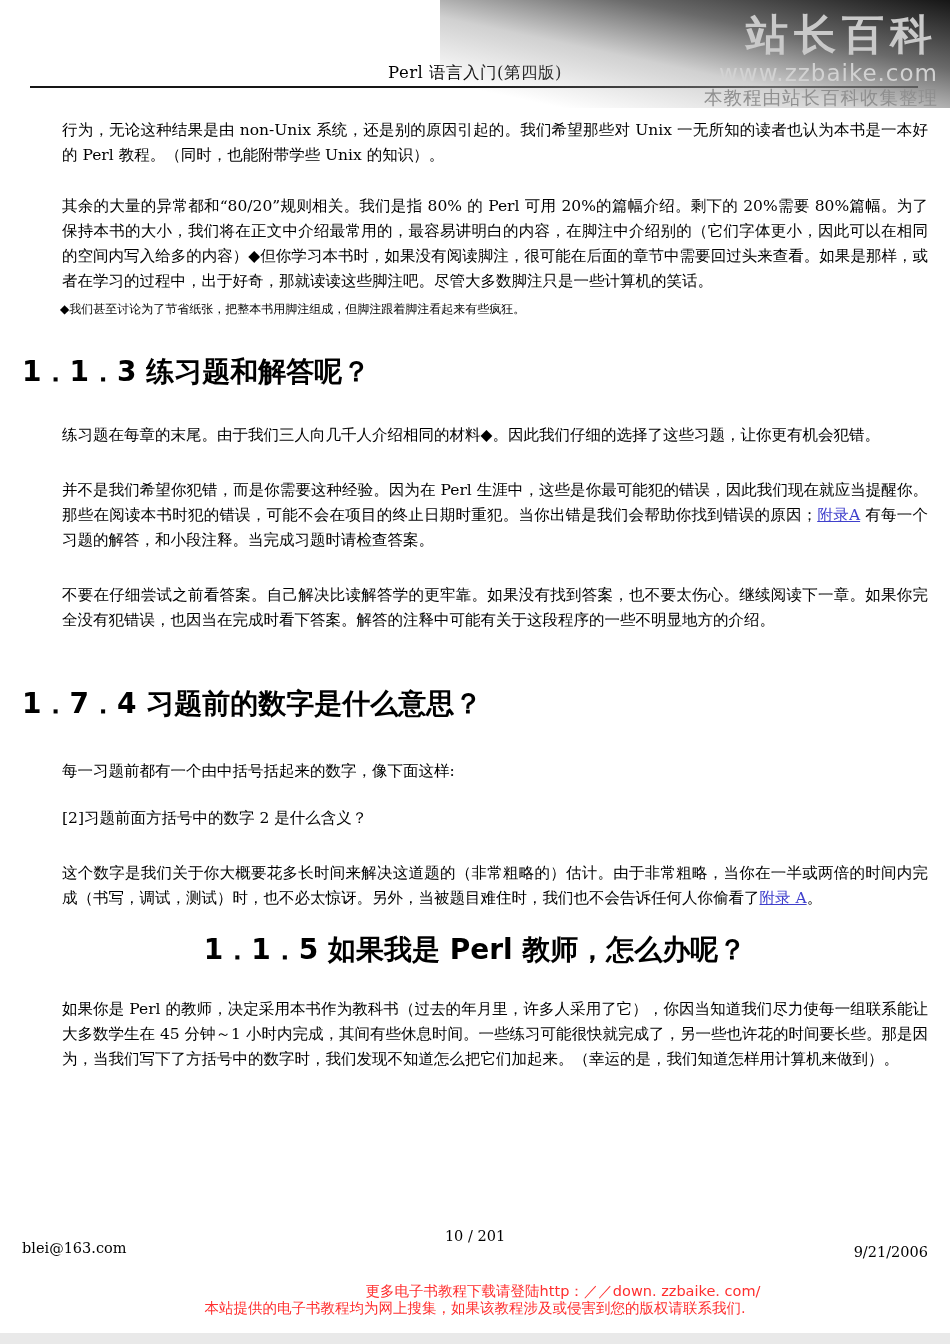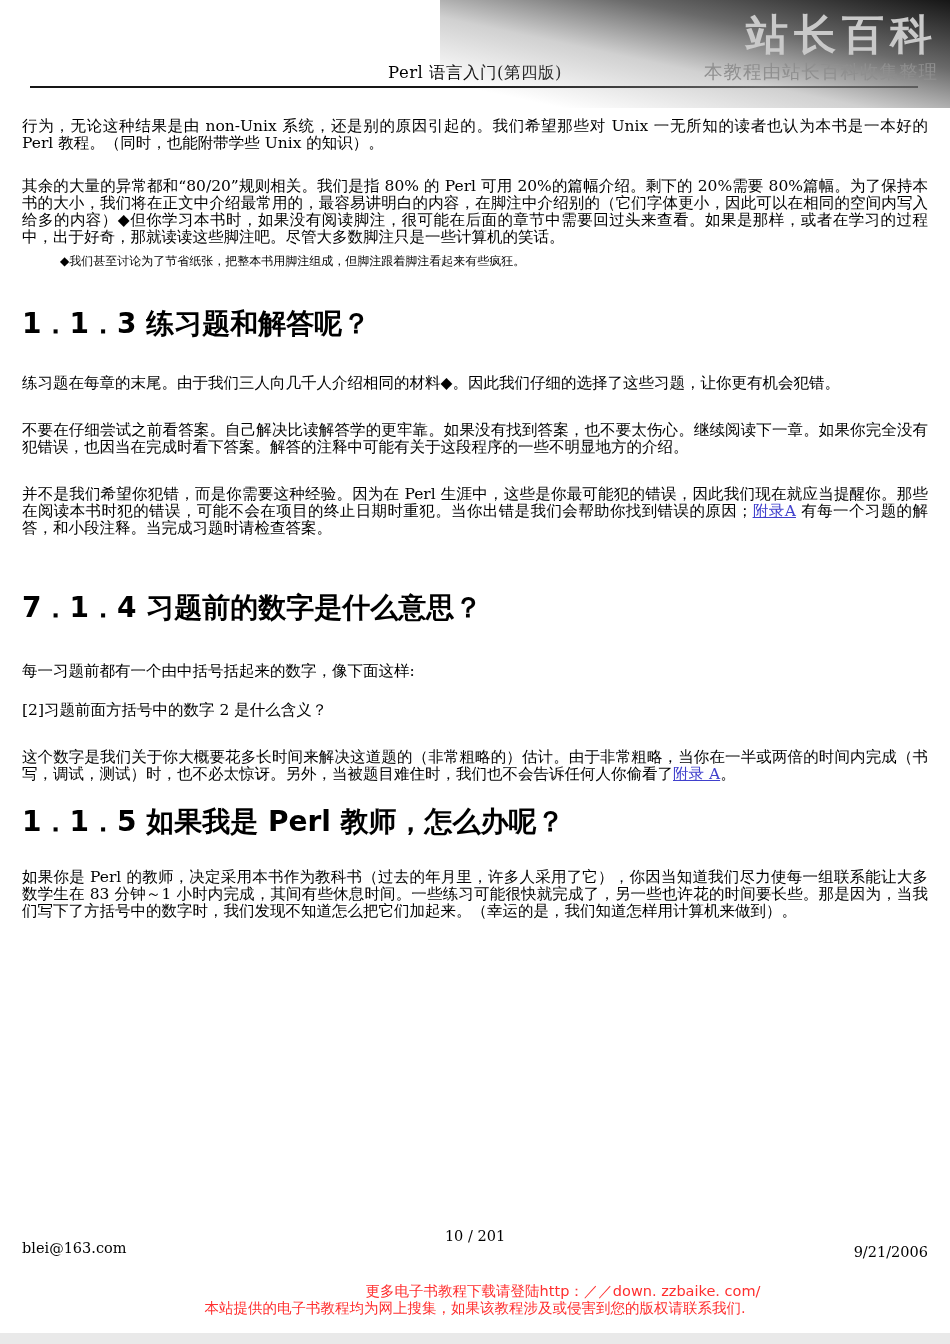--- a/index.html
+++ b/index.html
@@ -35,32 +35,32 @@
   }
   .wm-tagline {
     font-family:"DejaVu Sans", sans-serif; font-weight:normal;
     font-size:18.5px; line-height:24px; color:#8f8f8f; letter-spacing:1px;
   }
   
   .content {
     position:absolute; left:22px; right:22px; top:112px;
     font-size:15.5px; text-align:justify; word-wrap:break-word;
   }
-  .body-p { line-height:17px; }
+  .body-p { line-height:25px;margin-left:40px; }
   .footnote { font-size:12px; line-height:15px; padding-left:38px; text-align:left; }
   .h {
     font-family:"DejaVu Sans", sans-serif; font-weight:bold;
     font-size:28px; line-height:26px; text-align:left;
   }
   .doclink { color:#4040cc; text-decoration:underline; cursor:pointer; }
   .p1{margin-top:6px;} .p2{margin-top:26px;} .fn1{margin-top:8px;}
   .h113{margin-top:42px;} .p3{margin-top:38px;} .fn2{margin-top:26px;}
   .p4{margin-top:30px;} .p5{margin-top:30px;} .h114{margin-top:58px;}
   .p6{margin-top:42px;} .p7{margin-top:22px;} .p8{margin-top:30px;}
-  .h115{margin-top:26px;} .p9{margin-top:34px;}
+  .h115{margin-top:26px;text-align:center;} .p9{margin-top:34px;}
   
   .pagefooter {
     position:absolute; top:1228px; left:22px; right:22px; height:20px;
     font-size:14.5px;
   }
   .pf-left  { position:absolute; left:0; top:12px; }
   .pf-center{ position:absolute; left:0; right:0; top:0; text-align:center; }
   .pf-right { position:absolute; right:0; top:16px; }
   .notice {
     position:absolute; top:1283px; left:0; right:0; text-align:center;
@@ -75,40 +75,41 @@
 </head>
 <body>
 
 <div class="page">
 
   <div class="hdr-title">Perl 语言入门(第四版)</div>
   <div class="hdr-rule"></div>
 
   <div class="watermark">
     <div class="wm-logo">站长百科</div>
+    <div class="wm-url">www.zzbaike.com</div>
     <div class="wm-tagline">本教程由站长百科收集整理</div>
   </div>
 
   <div class="content">
     <p class="body-p p1">行为，无论这种结果是由 non-Unix 系统，还是别的原因引起的。我们希望那些对 Unix 一无所知的读者也认为本书是一本好的 Perl 教程。（同时，也能附带学些 Unix 的知识）。</p>
     <p class="body-p p2">其余的大量的异常都和“80/20”规则相关。我们是指 80% 的 Perl 可用 20%的篇幅介绍。剩下的 20%需要 80%篇幅。为了保持本书的大小，我们将在正文中介绍最常用的，最容易讲明白的内容，在脚注中介绍别的（它们字体更小，因此可以在相同的空间内写入给多的内容）◆但你学习本书时，如果没有阅读脚注，很可能在后面的章节中需要回过头来查看。如果是那样，或者在学习的过程中，出于好奇，那就读读这些脚注吧。尽管大多数脚注只是一些计算机的笑话。</p>
     <div class="footnote fn1">◆我们甚至讨论为了节省纸张，把整本书用脚注组成，但脚注跟着脚注看起来有些疯狂。</div>
 
     <h2 class="h h113">1．1．3 练习题和解答呢？</h2>
     <p class="body-p p3">练习题在每章的末尾。由于我们三人向几千人介绍相同的材料◆。因此我们仔细的选择了这些习题，让你更有机会犯错。</p>
+    <p class="body-p p4"><span>并不是我们希望你犯错，而是你需要这种经验。因为在 Perl 生涯中，这些是你最可能犯的错误，因此我们现在就应当提醒你。那些在阅读本书时犯的错误，可能不会在项目的终止日期时重犯。当你出错是我们会帮助你找到错误的原因；</span><a class="doclink">附录A</a><span> 有每一个习题的解答，和小段注释。当完成习题时请检查答案。</span></p>
     <p class="body-p p5">不要在仔细尝试之前看答案。自己解决比读解答学的更牢靠。如果没有找到答案，也不要太伤心。继续阅读下一章。如果你完全没有犯错误，也因当在完成时看下答案。解答的注释中可能有关于这段程序的一些不明显地方的介绍。</p>
-    <p class="body-p p4"><span>并不是我们希望你犯错，而是你需要这种经验。因为在 Perl 生涯中，这些是你最可能犯的错误，因此我们现在就应当提醒你。那些在阅读本书时犯的错误，可能不会在项目的终止日期时重犯。当你出错是我们会帮助你找到错误的原因；</span><a class="doclink">附录A</a><span> 有每一个习题的解答，和小段注释。当完成习题时请检查答案。</span></p>
 
-    <h2 class="h h114">7．1．4 习题前的数字是什么意思？</h2>
+    <h2 class="h h114">1．7．4 习题前的数字是什么意思？</h2>
     <p class="body-p p6">每一习题前都有一个由中括号括起来的数字，像下面这样:</p>
     <p class="body-p p7">[2]习题前面方括号中的数字 2 是什么含义？</p>
     <p class="body-p p8"><span>这个数字是我们关于你大概要花多长时间来解决这道题的（非常粗略的）估计。由于非常粗略，当你在一半或两倍的时间内完成（书写，调试，测试）时，也不必太惊讶。另外，当被题目难住时，我们也不会告诉任何人你偷看了</span><a class="doclink">附录 A</a><span>。</span></p>
 
     <h2 class="h h115">1．1．5 如果我是 Perl 教师，怎么办呢？</h2>
-    <p class="body-p p9">如果你是 Perl 的教师，决定采用本书作为教科书（过去的年月里，许多人采用了它），你因当知道我们尽力使每一组联系能让大多数学生在 83 分钟～1 小时内完成，其间有些休息时间。一些练习可能很快就完成了，另一些也许花的时间要长些。那是因为，当我们写下了方括号中的数字时，我们发现不知道怎么把它们加起来。（幸运的是，我们知道怎样用计算机来做到）。</p>
+    <p class="body-p p9">如果你是 Perl 的教师，决定采用本书作为教科书（过去的年月里，许多人采用了它），你因当知道我们尽力使每一组联系能让大多数学生在 45 分钟～1 小时内完成，其间有些休息时间。一些练习可能很快就完成了，另一些也许花的时间要长些。那是因为，当我们写下了方括号中的数字时，我们发现不知道怎么把它们加起来。（幸运的是，我们知道怎样用计算机来做到）。</p>
   </div>
 
   <div class="pagefooter">
     <span class="pf-left">blei@163.com</span>
     <span class="pf-center">10 / 201</span>
     <span class="pf-right">9/21/2006</span>
   </div>
 
   <div class="notice">
     <div class="notice-line1">更多电子书教程下载请登陆http：／／down. zzbaike. com/</div>

